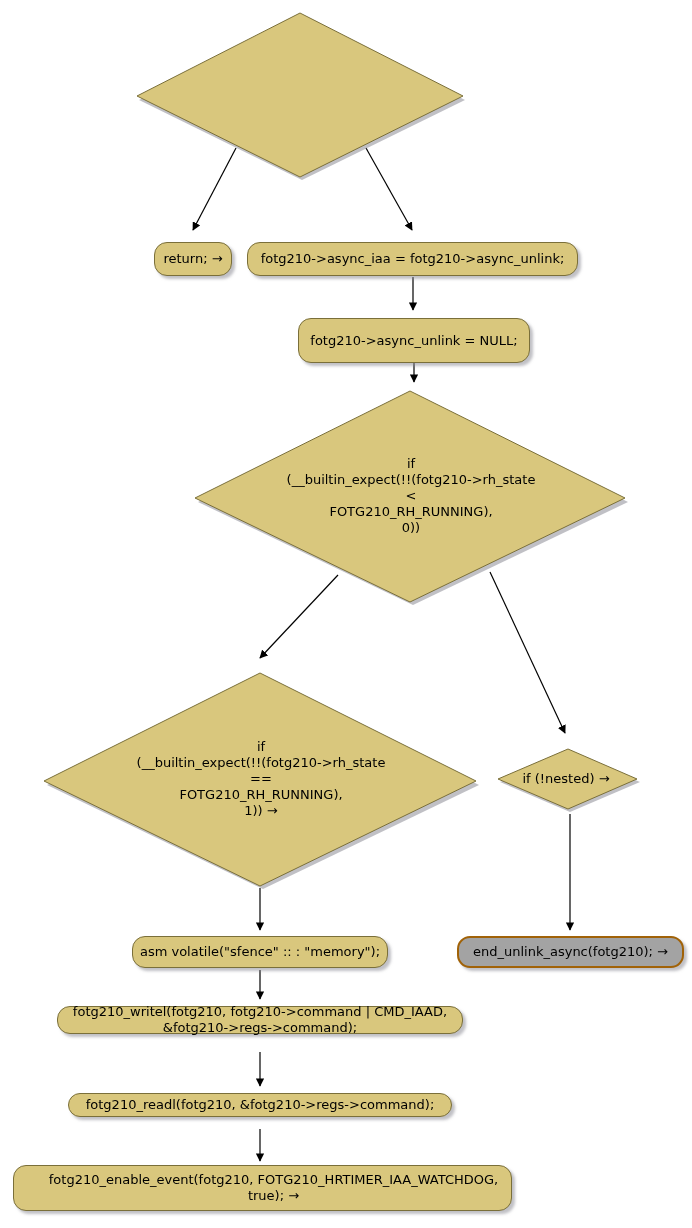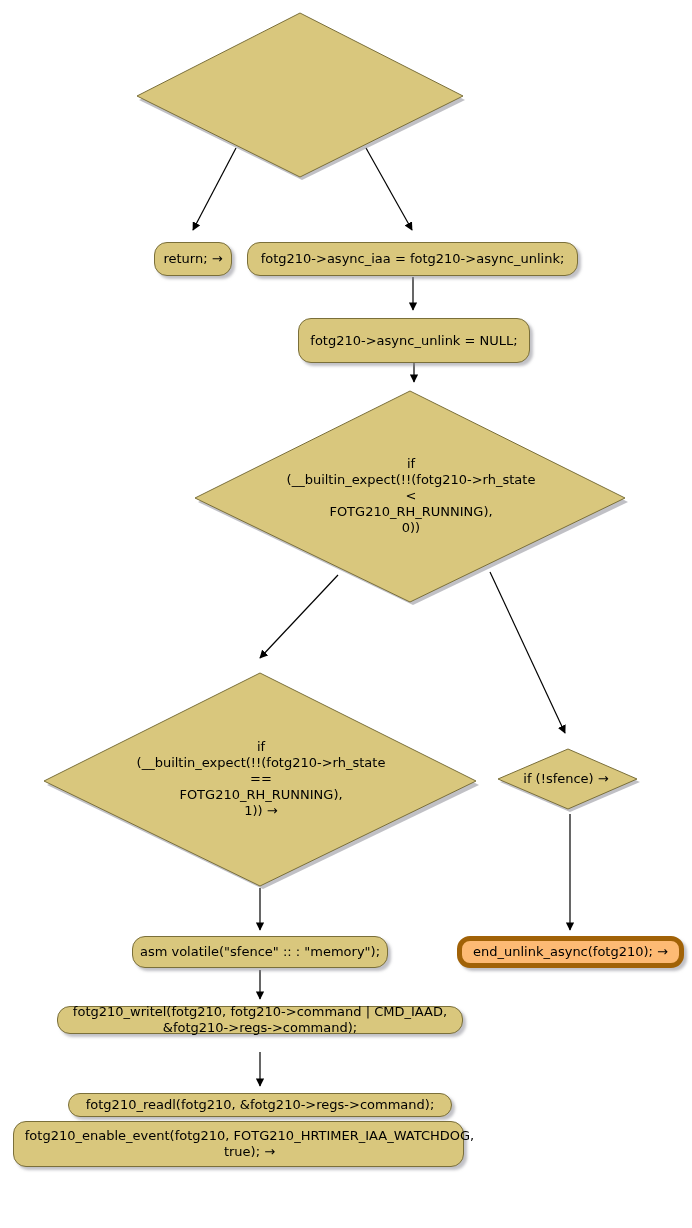--- a/index.html
+++ b/index.html
@@ -42,22 +42,22 @@
     align-items: center;
     justify-content: center;
     text-align: center;
     color: #000000;
     font-size: 13px;
     line-height: 16px;
     padding: 2px 6px;
     white-space: pre;
   }
   .box.highlight {
-    background: #fdba74;
-    border: 5px solid #a16207;
+    background: #a3a3a3;
+    border: 2px solid #a16207;
   }
 
   
   .diamond {
     position: absolute;
   }
   .diamond .shape {
     position: absolute;
     left: 0; top: 0;
     width: 100%;
@@ -152,38 +152,38 @@
 ==
 FOTG210_RH_RUNNING),
 1)) →</div>
   </div>
 
   <div class="node diamond" style="left:495px; top:748px; width:148px; height:66px;">
     <svg class="shape" viewBox="0 0 148 66" preserveAspectRatio="none">
       <polygon points="75,4 145,34 75,64 5,34" fill="#8c8c96" opacity="0.55"></polygon>
       <polygon points="73,1 142,31 73,61 3,31" fill="#d9c77d" stroke="#7a6f3a" stroke-width="1"></polygon>
     </svg>
-    <div class="dtext" style="top:23px; left:-3px;">if (!sfence) →</div>
+    <div class="dtext" style="top:23px; left:-3px;">if (!nested) →</div>
   </div>
 
   <div class="node box highlight" style="left:457px; top:936px; width:227px; height:32px;">
     <span>end_unlink_async(fotg210); →</span>
   </div>
 
   <div class="node box" style="left:132px; top:936px; width:256px; height:32px;">
     <span>asm volatile("sfence" :: : "memory");</span>
   </div>
 
   <div class="node box" style="left:57px; top:1006px; width:406px; height:28px;">
     <span>fotg210_writel(fotg210, fotg210-&gt;command | CMD_IAAD,
 &amp;fotg210-&gt;regs-&gt;command);</span>
   </div>
 
   <div class="node box" style="left:68px; top:1093px; width:384px; height:24px;">
     <span>fotg210_readl(fotg210, &amp;fotg210-&gt;regs-&gt;command);</span>
   </div>
 
-  <div class="node box" style="left:13px; top:1121px; width:451px; height:46px;padding-left:28px;">
+  <div class="node box" style="left:13px; top:1165px; width:499px; height:46px;padding-left:28px;">
     <span>fotg210_enable_event(fotg210, FOTG210_HRTIMER_IAA_WATCHDOG,
 true); →</span>
   </div>
 
 </div>
 
 </body></html>

